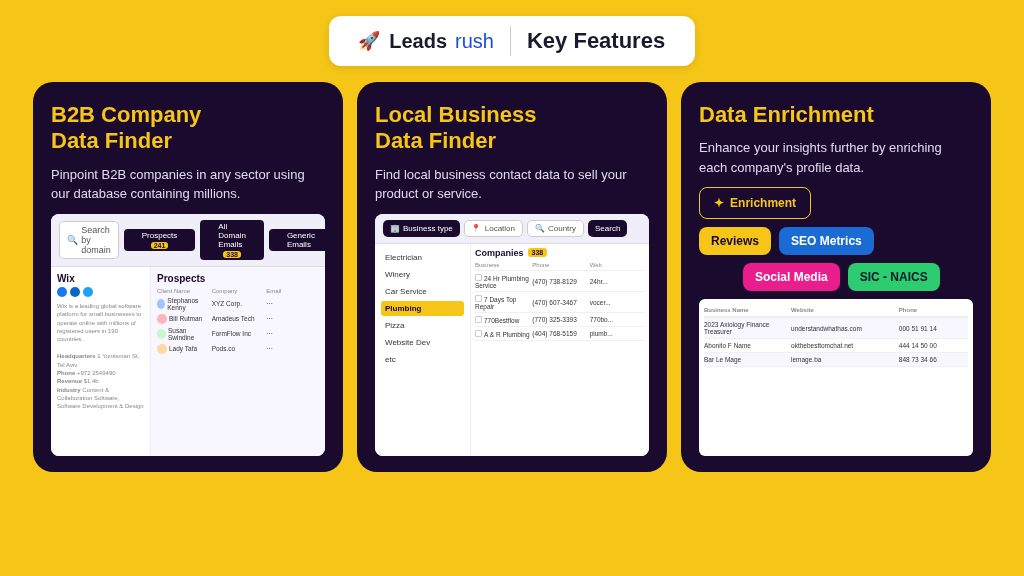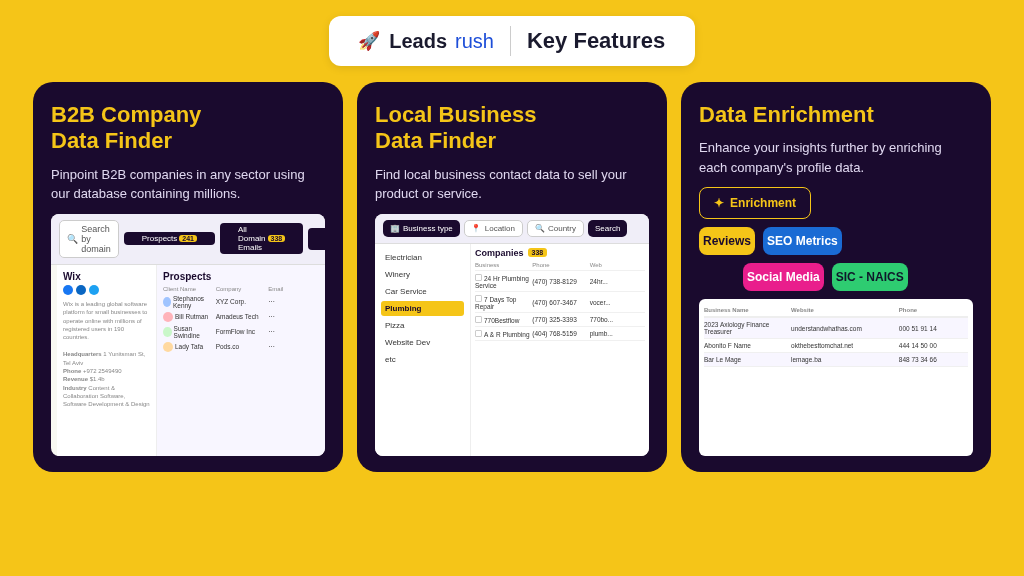--- a/index.html
+++ b/index.html
@@ -112,33 +112,33 @@
     }
     .c1-tag {
       background: #1a0a2e;
       color: white;
       border-radius: 4px;
       padding: 2px 18px;
       font-size: 8px;
       display: flex;
       align-items: center;
       gap: 2px;
+      flex-direction: column;
     }
     .c1-tag .badge {
       background: #F5C518;
       color: #1a0a2e;
       border-radius: 3px;
       padding: 0 3px;
       font-weight: 700;
       font-size: 7px;
     }
     .c1-body {
       display: flex;
       flex: 1;
-      padding-left: 6px;
     }
     .c1-company-panel {
       width: 100px;
       background: white;
       padding: 6px;
       border-right: 1px solid #eee;
     }
     .c1-company-name {
       font-size: 10px;
       font-weight: 700;
@@ -319,21 +319,21 @@
       gap: 6px;
       width: fit-content;
     }
     .c3-tags-row {
       display: flex;
       gap: 8px;
       align-items: center;
     }
     .c3-tag {
       border-radius: 8px;
-      padding: 7px 4px;
+      padding: 7px 12px;
       font-size: 12px;
       font-weight: 700;
       color: white;
     }
     .c3-tag.yellow { background: #F5C518; color: #1a0a2e; }
     .c3-tag.blue { background: #1a6bd4; }
     .c3-tags-row2 {
       display: flex;
       gap: 8px;
       margin-left: 44px;

